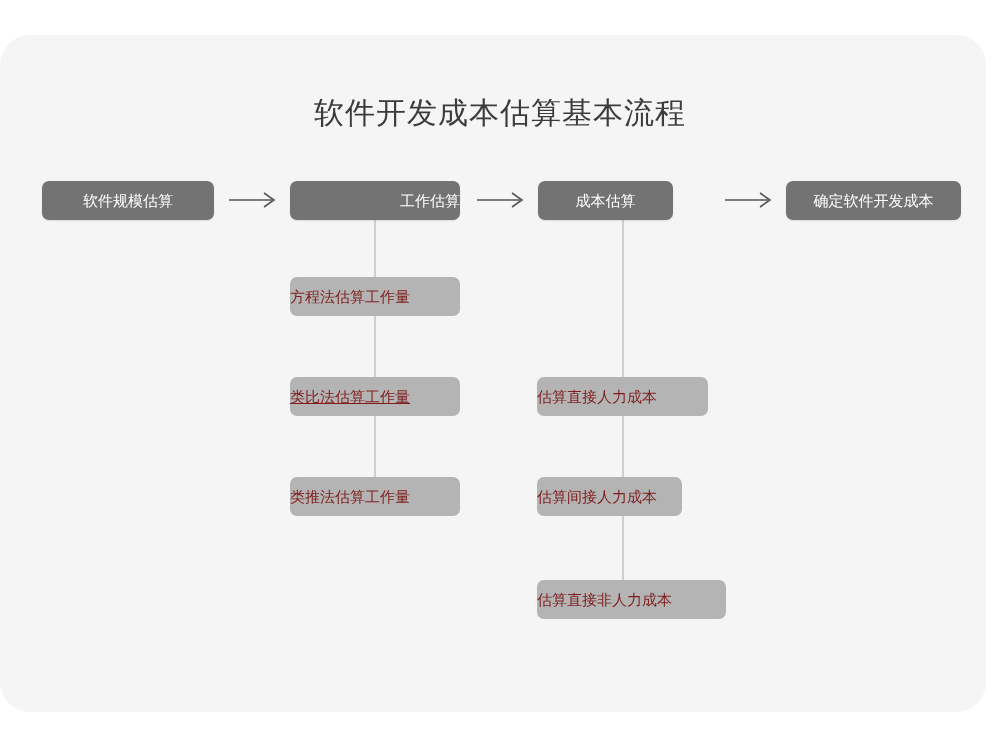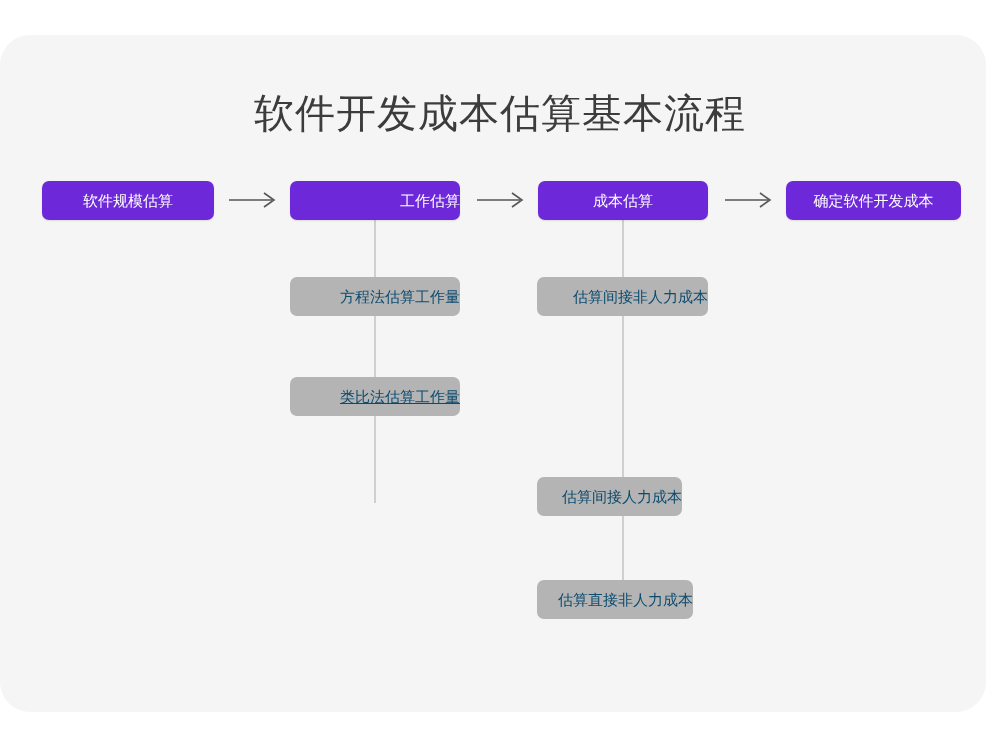--- a/index.html
+++ b/index.html
@@ -40,21 +40,21 @@
     height: 750px;
   }
 
   
   #title {
     position: absolute;
     left: 0;
     top: 93px;
     width: 1000px;
     text-align: center;
-    font-size: 40px;
+    font-size: 30px;
     line-height: 40px;
     color: #3c3c3c;
     letter-spacing: 1px;
     white-space: nowrap;
   }
 
   
   .vline {
     position: absolute;
     width: 2px;
@@ -64,40 +64,40 @@
   
   .arrow {
     position: absolute;
     height: 24px;
   }
 
   
   .stage {
     position: absolute;
     height: 39px;
-    background: #6d28d9;
+    background: #737373;
     border-radius: 7px;
     color: #ffffff;
     font-size: 15px;
     line-height: 39px;
     text-align: center;
     white-space: nowrap;
     box-shadow: 0 1px 2px rgba(0,0,0,0.10);
   }
 
   
   .substep {
     position: absolute;
     height: 39px;
     background: #b4b4b4;
     border-radius: 7px;
-    color: #0c4a6e;
+    color: #7f1d1d;
     font-size: 15px;
     line-height: 39px;
-    text-align: right;
+    text-align: left;
     white-space: nowrap;
   }
 </style>
 </head>
 <body>
 
 <div id="canvas">
 
   <div id="card"></div>
 
@@ -120,30 +120,31 @@
 
     <svg class="arrow" style="left:724px; top:188px; width:52px;" viewBox="0 0 52 24">
       <line x1="1" y1="12" x2="44" y2="12" stroke="#555555" stroke-width="1.6"></line>
       <polyline points="36,5 46,12 36,19" fill="none" stroke="#555555" stroke-width="1.6"></polyline>
     </svg>
 
     <div class="stage" style="left:42px; top:181px; width:172px;">软件规模估算</div>
 
     <div class="stage" style="left:290px; top:181px; width:170px;text-align:right;">工作估算</div>
 
-    <div class="stage" style="left:538px; top:181px; width:170px;">成本估算</div>
+    <div class="stage" style="left:538px; top:181px; width:135px;">成本估算</div>
 
     <div class="stage" style="left:786px; top:181px; width:175px;">确定软件开发成本</div>
 
     <div class="substep" style="left:290px; top:277px; width:170px;">方程法估算工作量</div>
 
     <div class="substep" style="left:290px; top:377px; width:170px;text-decoration:underline;">类比法估算工作量</div>
 
+    <div class="substep" style="left:290px; top:477px; width:170px;">类推法估算工作量</div>
 
-    <div class="substep" style="left:537px; top:277px; width:171px;">估算间接非人力成本</div>
 
+    <div class="substep" style="left:537px; top:377px; width:171px;">估算直接人力成本</div>
 
     <div class="substep" style="left:537px; top:477px; width:145px;">估算间接人力成本</div>
 
-    <div class="substep" style="left:537px; top:580px; width:156px;">估算直接非人力成本</div>
+    <div class="substep" style="left:537px; top:580px; width:189px;">估算直接非人力成本</div>
 
   </div>
 </div>
 
 </body></html>

